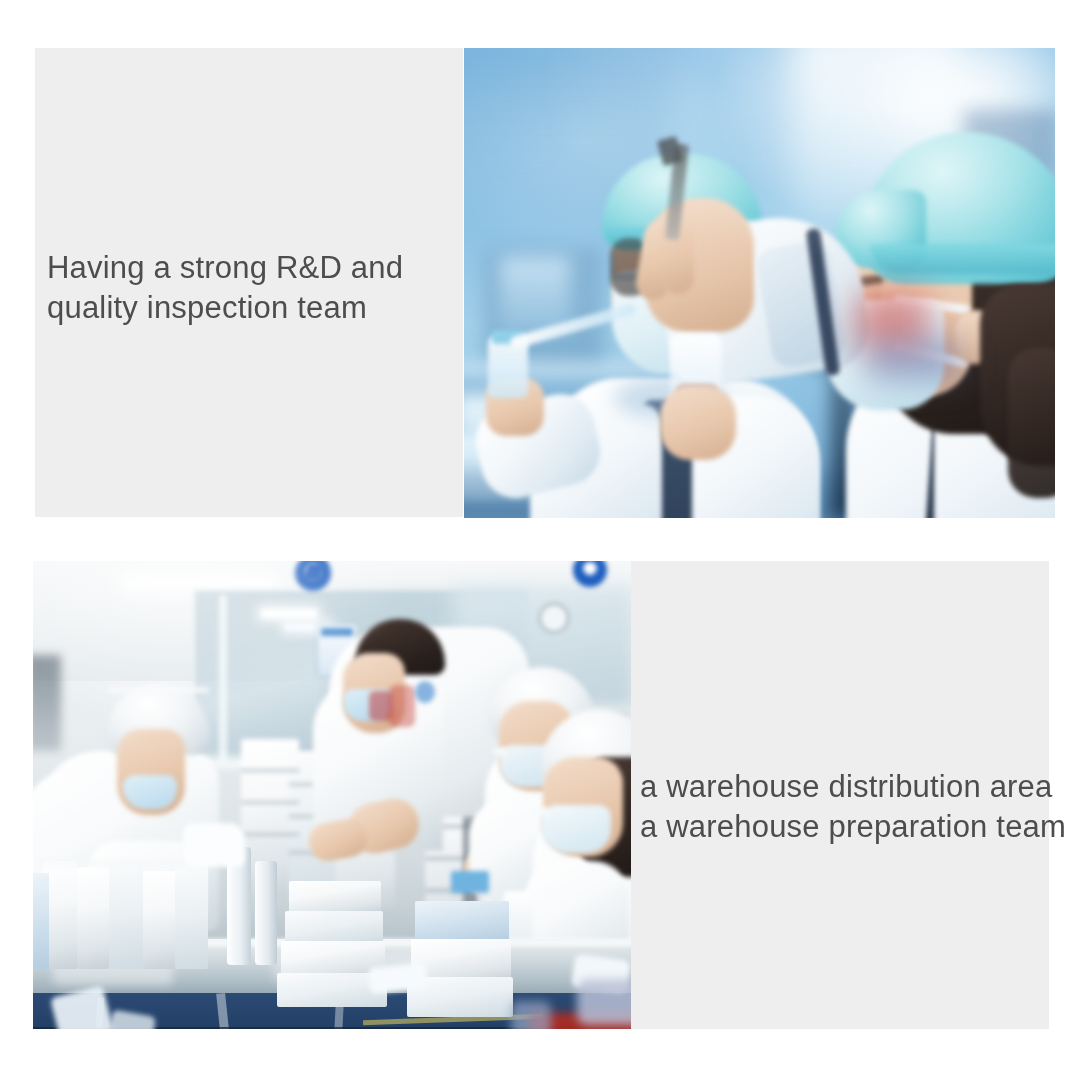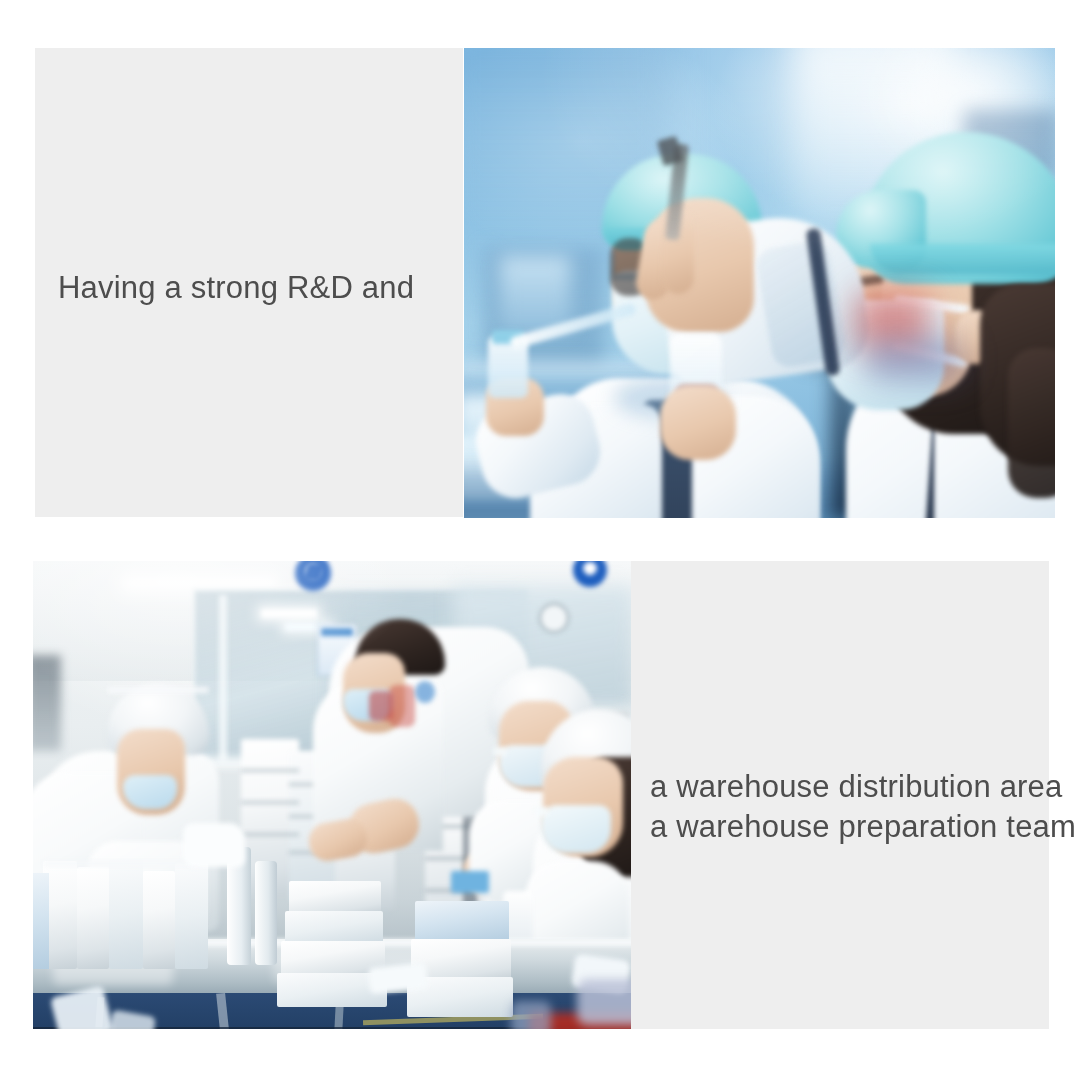--- a/index.html
+++ b/index.html
@@ -21,21 +21,21 @@
     display:flex; align-items:center;
   }
   .caption {
     color:#4d4d4d;
     font-size:31px;
     font-weight:300;
     line-height:1.28;
     letter-spacing:0.2px;
     white-space:nowrap;
   }
-  .caption-top { padding-left:23px; margin-top:10px; }
+  .caption-top { padding-left:12px; margin-top:10px; }
 
   .photo-top-right {
     position:absolute; left:464px; top:48px;
     width:591px; height:470px;
     overflow:hidden;
     background:#7fb4dd;
   }
 
   
   .row2 { position:absolute; left:0; top:540px; width:1080px; height:540px; }
@@ -45,21 +45,21 @@
     width:599px; height:468px;
     overflow:hidden;
     background:#dfe4e6;
   }
   .panel-bottom-right {
     position:absolute; left:631px; top:21px;
     width:418px; height:468px;
     background:#eeeeee;
   }
   .caption-bottom {
-    position:absolute; left:19px; top:206px;
+    position:absolute; left:9px; top:206px;
   }
 
   
   .scene { position:absolute; inset:0; }
   .sh { position:absolute; }
   .blurA { filter: blur(5px); }
   .blurB { filter: blur(9px); }
   .blurC { filter: blur(16px); }
   .blurD { filter: blur(2.5px); }
 
@@ -148,20 +148,21 @@
 </head>
 <body>
 
 <div id="page">
 
   <div class="row1">
 
     <div class="panel-top-left">
       <div class="caption caption-top">
         <div>Having a strong R&amp;D and</div>
+        <div>quality inspection team</div>
       </div>
     </div>
 
     <div class="photo-top-right">
       <div class="scene">
         <div class="lab-bg"></div>
 
         <div class="sh lab-wallpanel blurC" style="left:-20px; top:-10px; width:230px; height:300px;"></div>
         <div class="sh lab-wallpanel blurC" style="left:330px; top:-20px; width:160px; height:210px; background:linear-gradient(180deg,rgba(255,255,255,.75),rgba(200,230,248,.25));"></div>
         <div class="sh blurC" style="left:400px; top:-30px; width:210px; height:150px; background:radial-gradient(ellipse at 50% 50%, rgba(255,255,255,.95), rgba(255,255,255,0) 72%);"></div>

